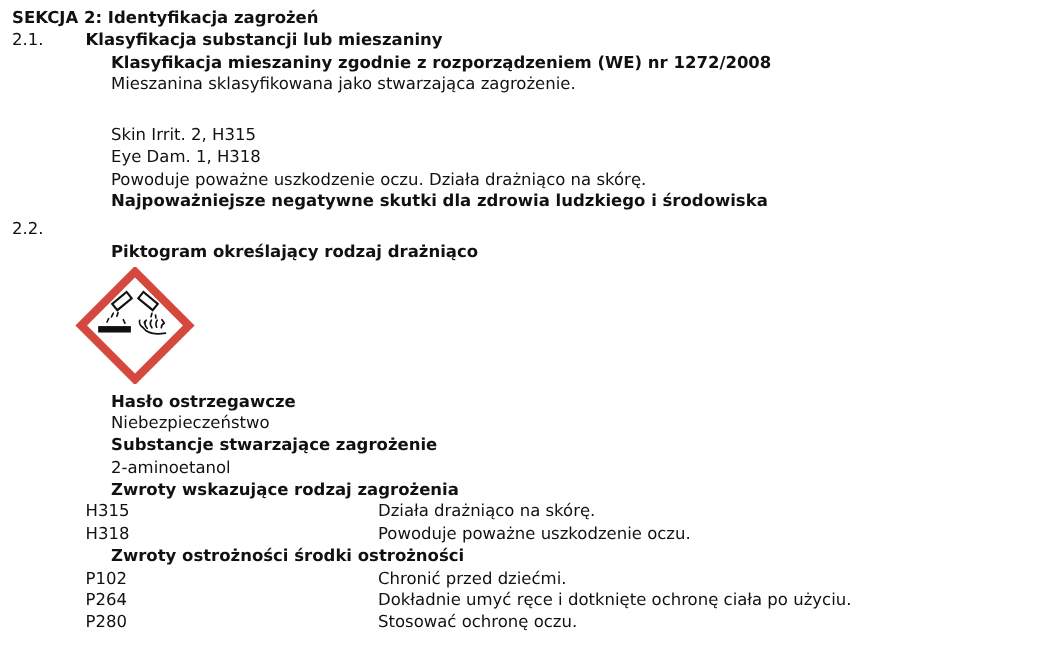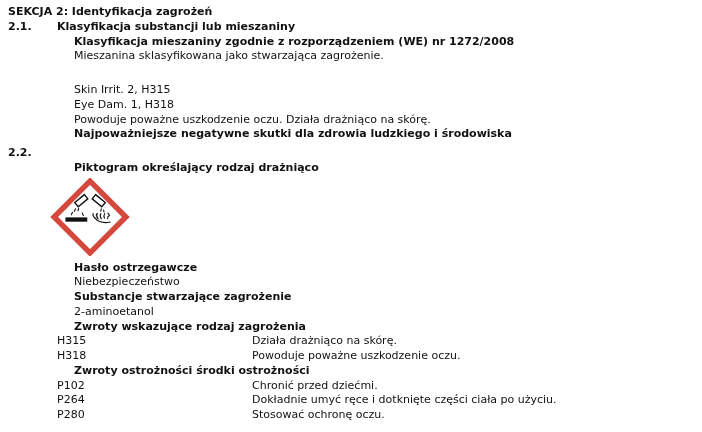--- a/index.html
+++ b/index.html
@@ -8,21 +8,21 @@
     background: #ffffff;
     color: #111111;
     font-family: "DejaVu Sans", "Liberation Sans", sans-serif;
     font-size: 11px;
     overflow: hidden;
   }
   .doc { padding: 5px 0 0 8px; }
   .row { line-height: 14.75px; white-space: nowrap; }
   .b { font-weight: bold; }
   .numrow { display: flex; }
-  .num { width: 49px; font-weight: bold; flex: 0 0 49px; }
+  .num { width: 49px; font-weight: normal; flex: 0 0 49px; }
   .ind { margin-left: 66px; }
   .coderow { display: flex; margin-left: 49px; gap: 22px; }
   .code { width: 173px; flex: 0 0 173px; }
   .sp19 { height: 19px; }
   .sp4 { height: 4px; }
   .picto-wrap { margin: 2px 0 5px 42px; height: 78px; }
 </style>
 </head>
 <body>
 
@@ -99,20 +99,20 @@
     <span>Powoduje poważne uszkodzenie oczu.</span>
   </div>
 
   <div class="row ind b">Zwroty ostrożności środki ostrożności</div>
   <div class="row coderow">
     <span class="code">P102</span>
     <span>Chronić przed dziećmi.</span>
   </div>
   <div class="row coderow">
     <span class="code">P264</span>
-    <span>Dokładnie umyć ręce i dotknięte części ciała po użyciu.</span>
+    <span>Dokładnie umyć ręce i dotknięte ochronę ciała po użyciu.</span>
   </div>
   <div class="row coderow">
     <span class="code">P280</span>
     <span>Stosować ochronę oczu.</span>
   </div>
 
 </div>
 
 </body></html>

